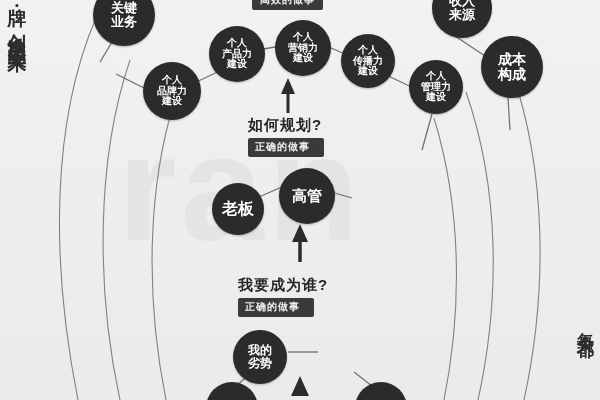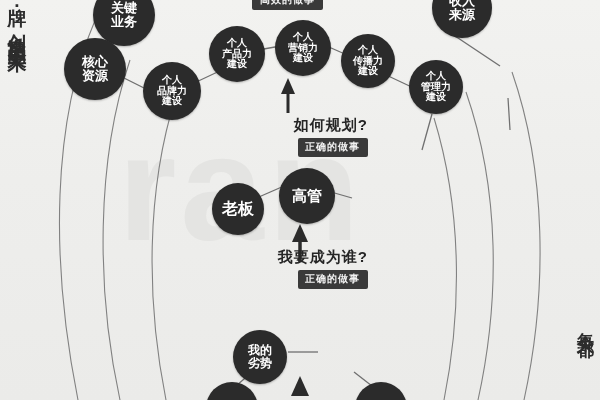--- a/index.html
+++ b/index.html
@@ -67,39 +67,39 @@
   .node span {
     display: block;
     line-height: 1.06;
     letter-spacing: 0px;
   }
 
   
   .qlabel {
     position: absolute;
     z-index: 6;
-    text-align: right;
+    text-align: left;
     color: #2b2b2b;
   }
   .qlabel .qtitle {
     font-size: 15px;
     font-weight: 700;
     letter-spacing: 1px;
     white-space: nowrap;
     color: #262626;
   }
   .qlabel .qbadge {
     display: inline-block;
     margin-top: 3px;
     background: #3a3a3a;
     color: #f2f2f2;
     font-size: 10px;
     font-weight: 700;
     letter-spacing: 1px;
-    padding: 2px 8px 3px 7px;
+    padding: 2px 14px 3px 7px;
     border-radius: 2px;
     white-space: nowrap;
   }
 
   
   .vtext {
     position: absolute;
     writing-mode: vertical-rl;
     text-orientation: upright;
     font-weight: 700;
@@ -189,26 +189,20 @@
 
   <div class="topbanner">高效的做事</div>
 
   <div class="node" style="left:93px;  top:-16px; width:62px; height:62px; font-size:13px;">
     <div>
         <span>关键</span>
          <span>业务</span>
       </div>
   </div>
 
-  <div class="node" style="left:64px;  top:38px;  width:62px; height:62px; font-size:13px;">
-    <div>
-        <span>核心</span>
-         <span>资源</span>
-      </div>
-  </div>
 
   <div class="node" style="left:143px; top:62px;  width:58px; height:58px; font-size:10px;">
     <div>
         <span>个人</span>
          <span>品牌力</span>
          <span>建设</span>
       </div>
   </div>
 
   <div class="node" style="left:209px; top:26px;  width:56px; height:56px; font-size:10px;">
@@ -243,20 +237,26 @@
       </div>
   </div>
 
   <div class="node" style="left:432px; top:-22px; width:60px; height:60px; font-size:13px;">
     <div>
         <span>收入</span>
          <span>来源</span>
       </div>
   </div>
 
+  <div class="node" style="left:481px; top:36px;  width:62px; height:62px; font-size:14px;">
+    <div>
+        <span>成本</span>
+         <span>构成</span>
+      </div>
+  </div>
 
   <div class="node" style="left:212px; top:183px; width:52px; height:52px; font-size:16px;">
     <div>
         <span>老板</span>
       </div>
   </div>
 
   <div class="node" style="left:279px; top:168px; width:56px; height:56px; font-size:15px;">
     <div>
         <span>高管</span>
@@ -278,21 +278,21 @@
 
   <div class="node" style="left:355px; top:382px; width:52px; height:52px; font-size:13px;">
     
   </div>
 
   <div class="qlabel" style="left:248px; top:116px; width:120px;">
     <div class="qtitle">如何规划?</div>
     <div class="qbadge">正确的做事</div>
   </div>
 
-  <div class="qlabel" style="left:238px; top:248px; width:130px;">
+  <div class="qlabel" style="left:238px; top:276px; width:130px;">
     <div class="qtitle">我要成为谁?</div>
     <div class="qbadge">正确的做事</div>
   </div>
 
   <div class="vtext" id="side-left-text">牌·创造自己的未来</div>
 
   <div class="vtext" id="side-right-text">每个人都</div>
 
 </div>
 

